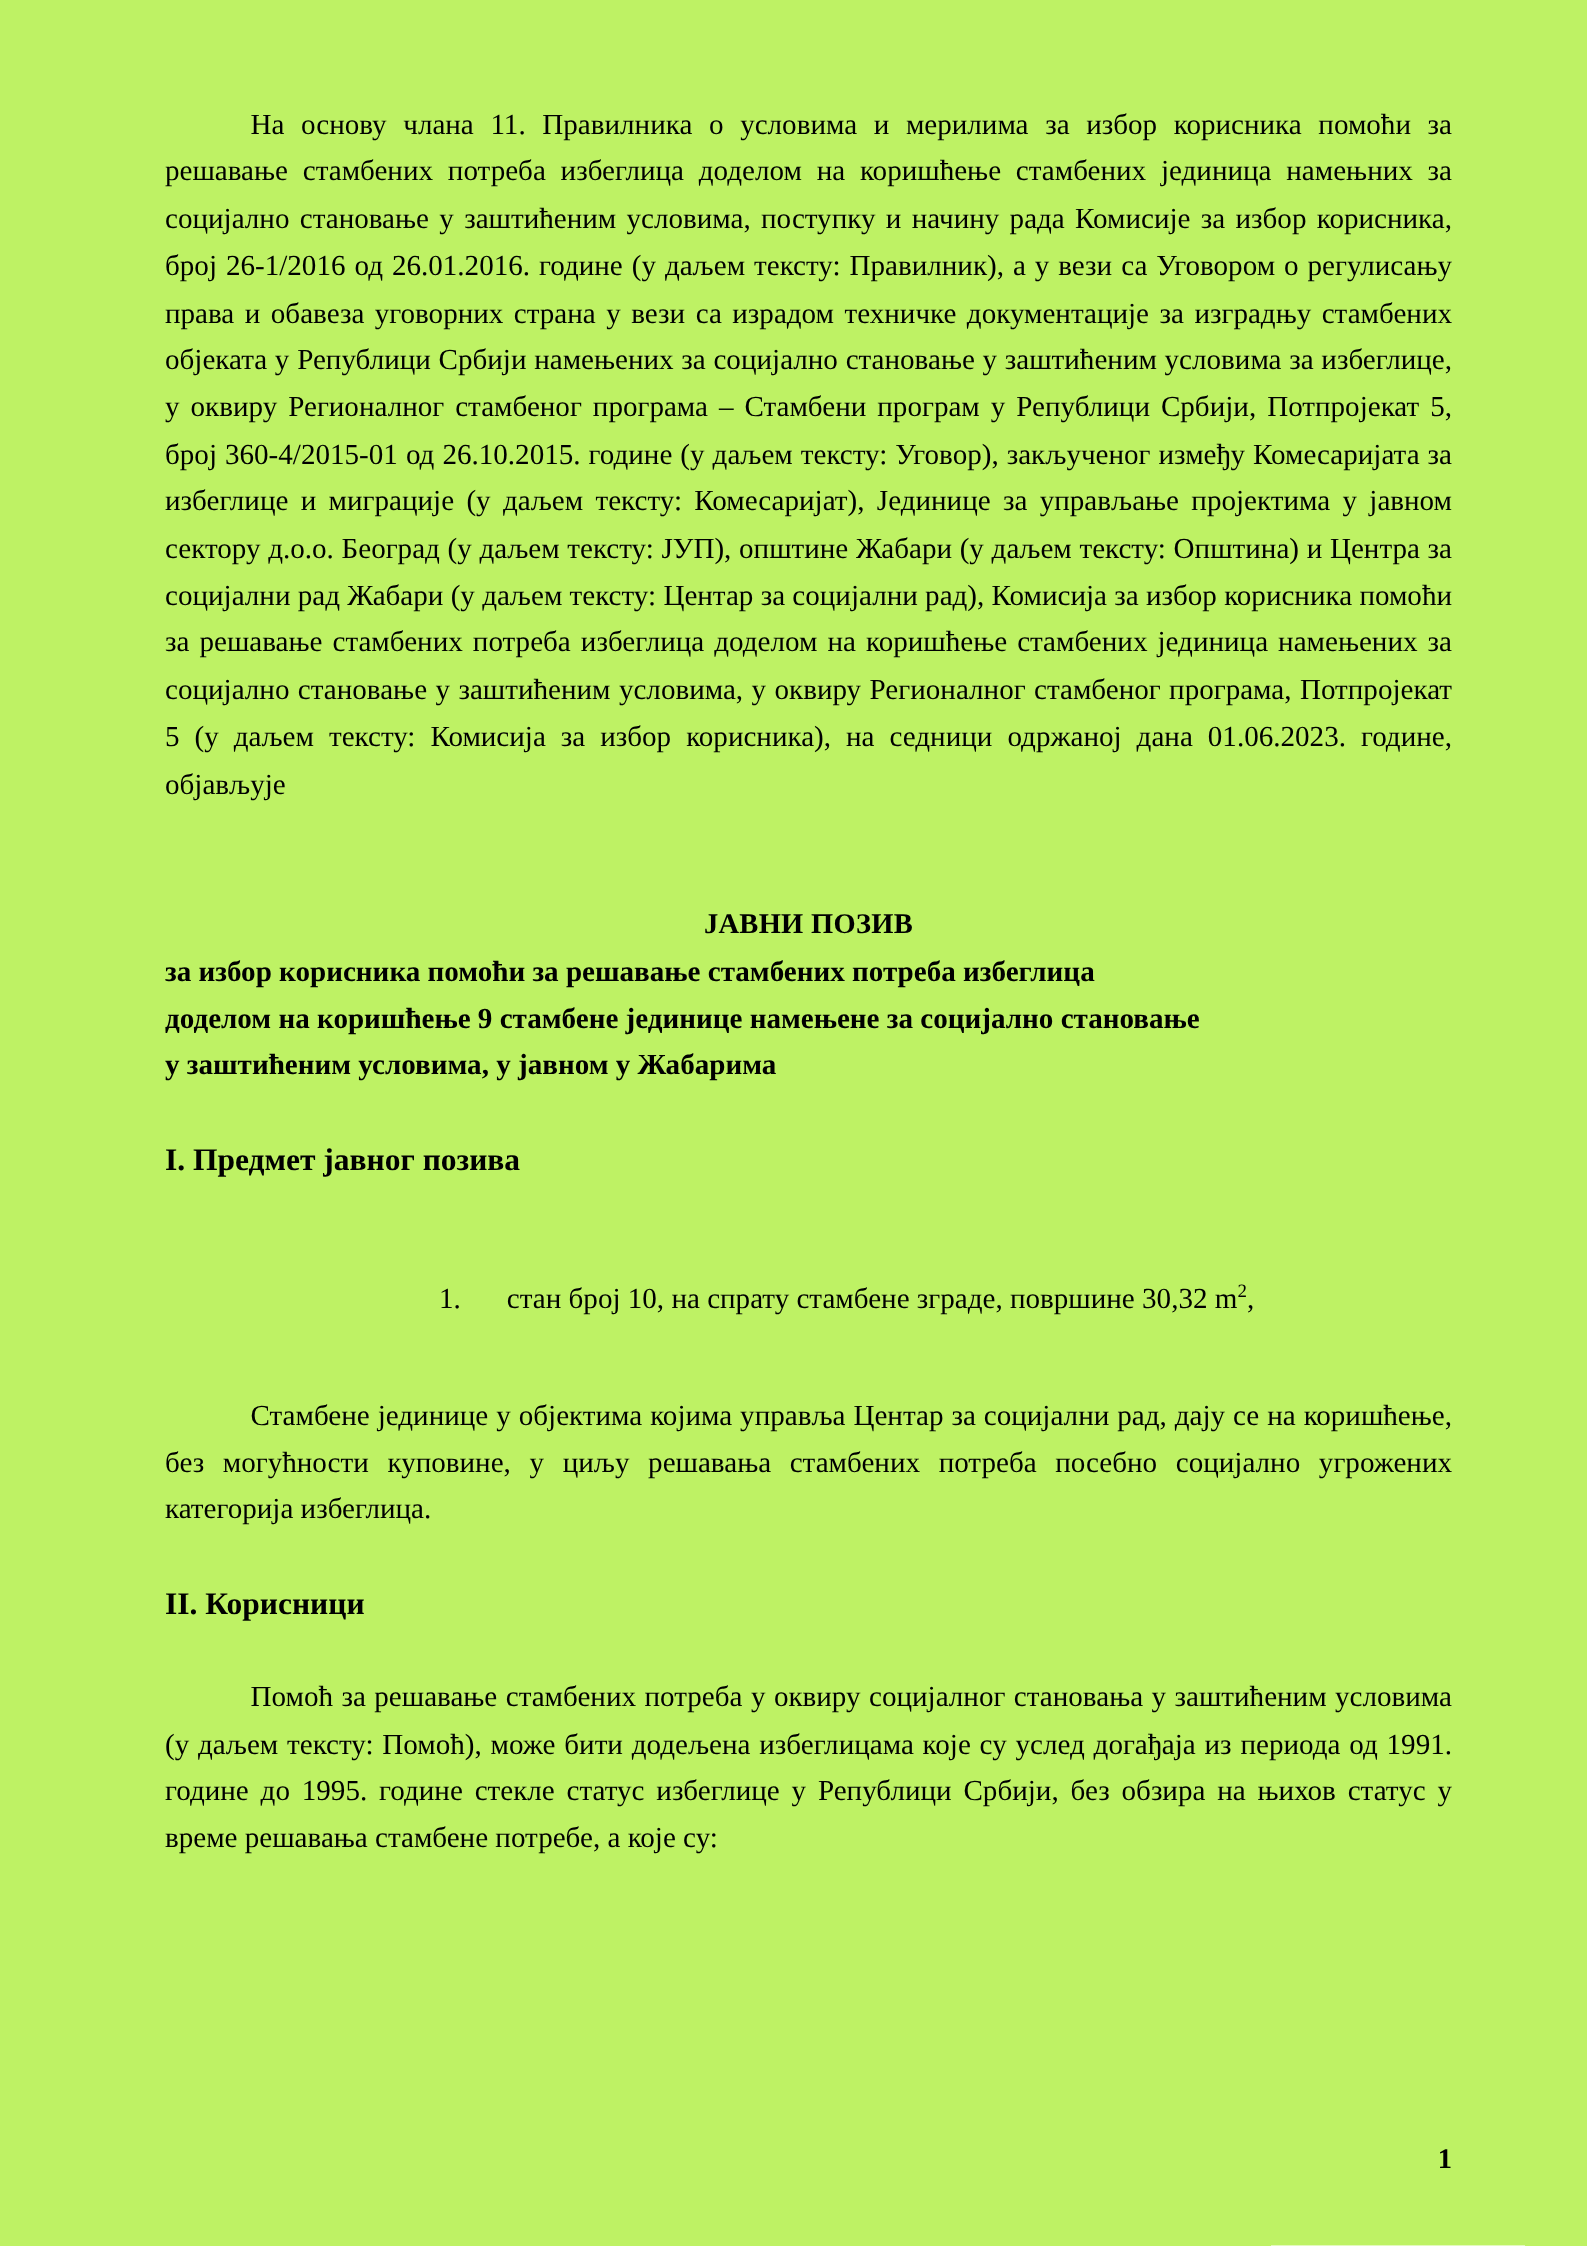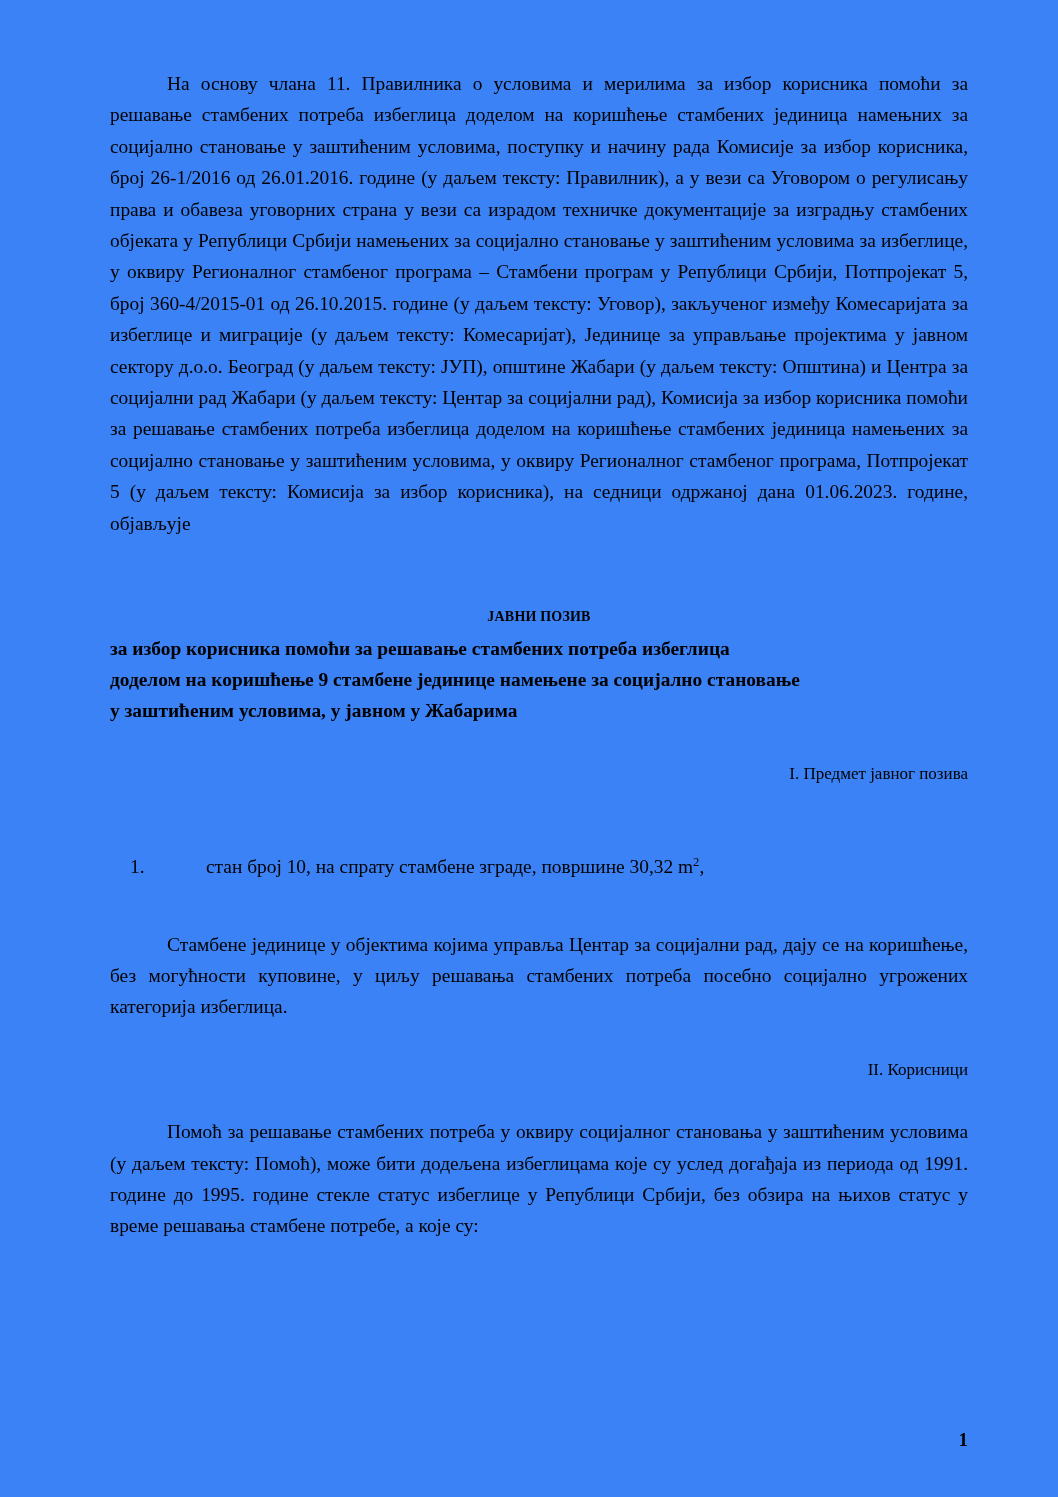--- a/index.html
+++ b/index.html
@@ -10,21 +10,21 @@
   }
   body {
     font-family: "Liberation Serif", "DejaVu Serif", serif;
     color: #000000;
   }
   .page {
     position: relative;
     width: 1058px;
     height: 1497px;
     margin: 0 auto;
-    background: #3b82f6;
+    background: #bef264;
     box-sizing: border-box;
     overflow: hidden;
     padding-left: 27px;
   }
   .content {
     position: absolute;
     left: 110px;
     top: 68px;
     width: 858px;
   }
@@ -39,48 +39,48 @@
   }
   p.body-par.sub-indent {
     text-indent: 40px;
   }
   .gap-md { height: 31px; }
   .gap-lg { height: 46px; }
   .gap-xl { height: 62px; }
 
   .doc-title {
     margin: 0;
-    font-size: 14px;
+    font-size: 19px;
     line-height: 31.4px;
     font-weight: bold;
     text-align: center;
     letter-spacing: 0.2px;
   }
   .doc-subtitle-line {
     margin: 0;
     font-size: 19.4px;
     line-height: 31.4px;
     font-weight: bold;
   }
   .section-heading {
     margin: 0;
-    font-size: 17px;
+    font-size: 21px;
     line-height: 31.4px;
-    font-weight: normal;
-    text-align: right;
+    font-weight: bold;
+    text-align: left;
   }
   .list-block {
     margin: 0;
     padding: 0;
     list-style: none;
   }
   .list-item {
     font-size: 19.4px;
     line-height: 31.4px;
-    text-align: left;
+    text-align: center;
     padding-left: 96px;
     text-indent: -38px;
     margin: 0;
   }
   .list-item .num {
     display: inline-block;
     width: 38px;
   }
   sup {
     font-size: 0.65em;

